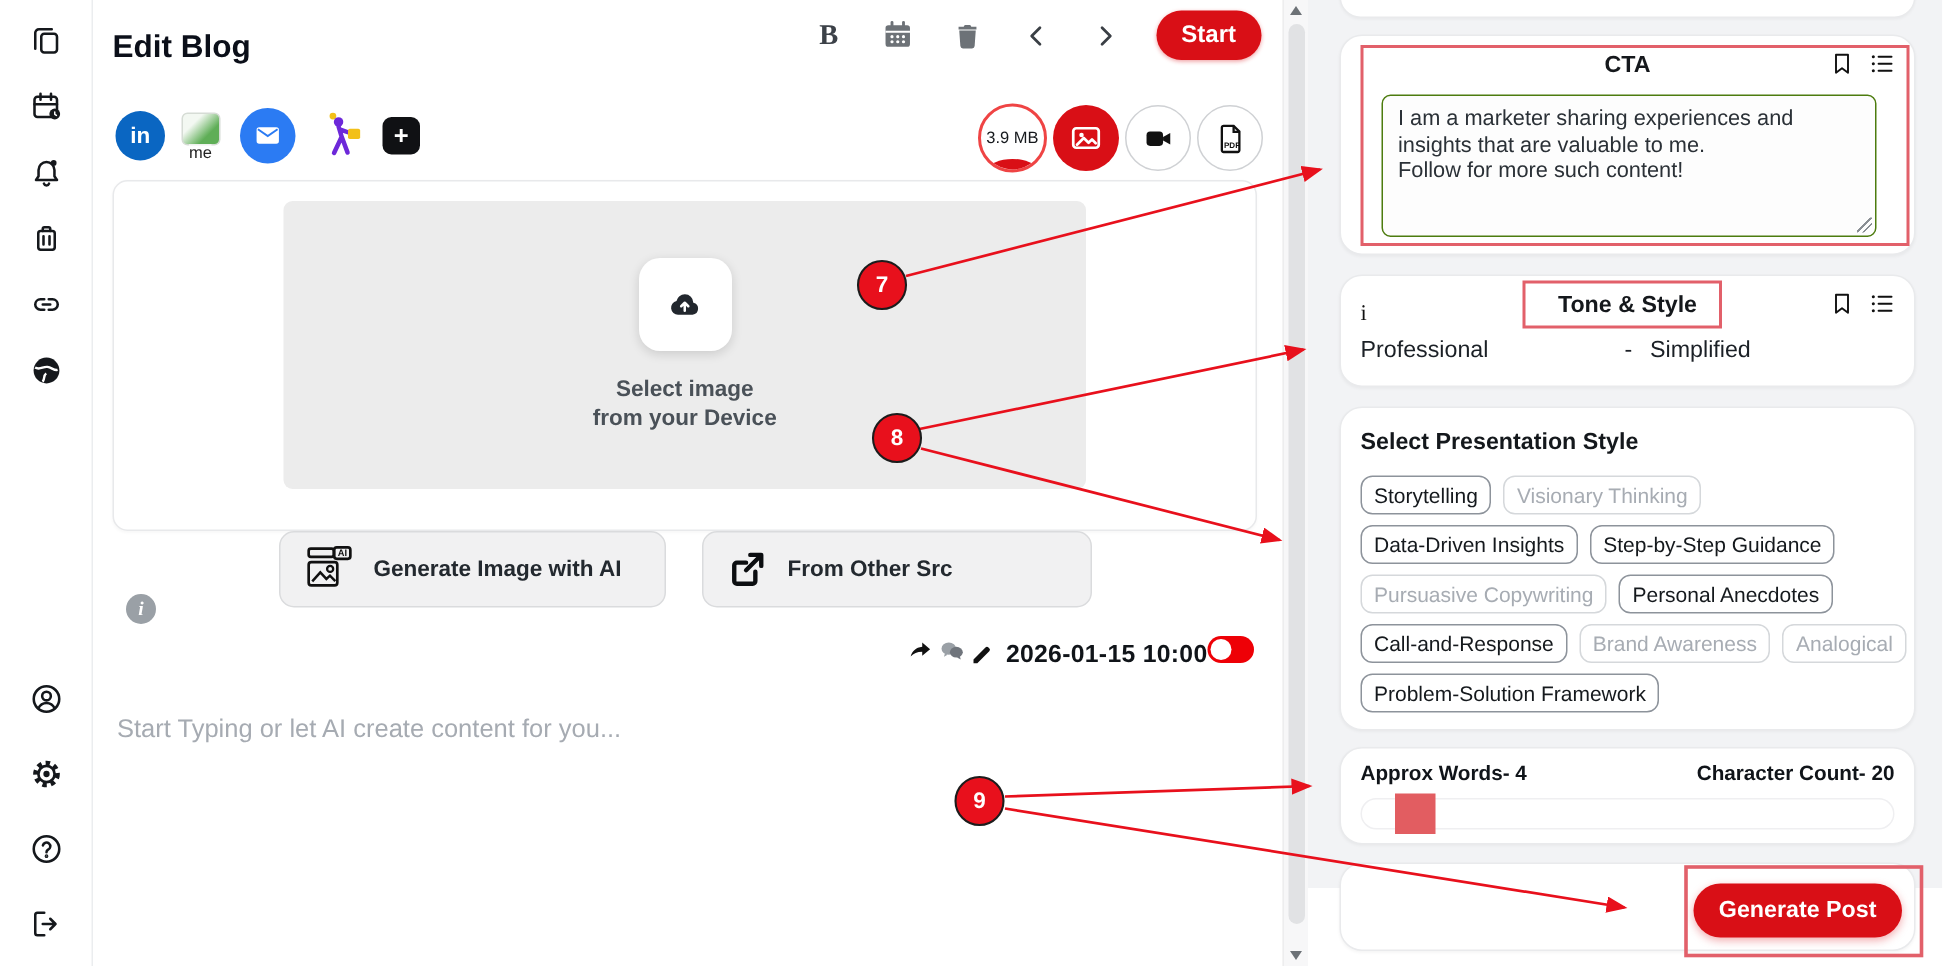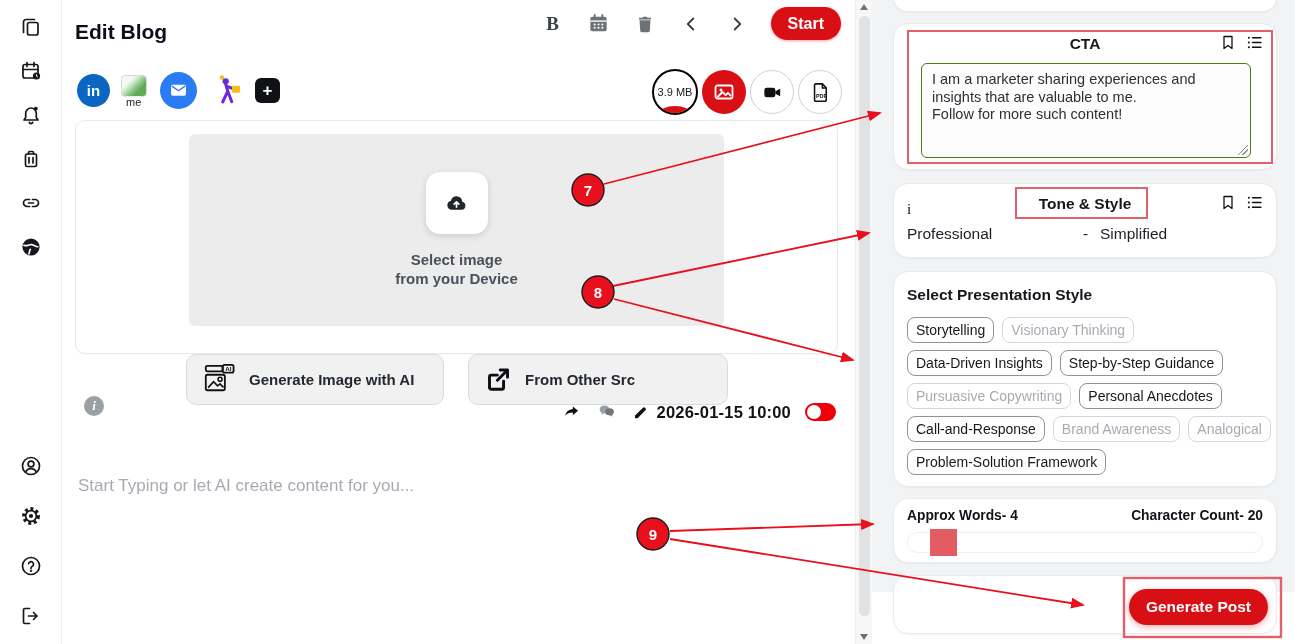--- a/index.html
+++ b/index.html
@@ -38,21 +38,21 @@
   .me-img{width:26px;height:22px;border-radius:4px;background:linear-gradient(135deg,#f3f8f2 30%,#5fae57 70%);
     border:1px solid #d6dcd5}
   .me-label{position:absolute;left:5px;bottom:-3px;font-size:11px;color:#222;background:rgba(255,255,255,.6)}
   .mail-circle{width:37px;height:37px;border-radius:50%;background:#2b7bf3;display:flex;align-items:center;
     justify-content:center;cursor:pointer}
   .person-ic{width:36px;height:36px;cursor:pointer}
   .plus-chip{width:25px;height:25px;border-radius:6px;background:#101114;color:#fff;font-size:17px;
     font-weight:700;display:flex;align-items:center;justify-content:center;cursor:pointer;line-height:1}
 
   .media-row{position:absolute;top:69px;right:13px;display:flex;align-items:center;gap:4px}
-  .size-badge{position:relative;width:46px;height:46px;border-radius:50%;border:2px solid #000000;
+  .size-badge{position:relative;width:46px;height:46px;border-radius:50%;border:2px solid #ef4444;
     background:#fff;display:flex;align-items:center;justify-content:center;font-size:11px;color:#16191d;
     overflow:hidden}
   .size-badge::after{content:"";position:absolute;left:5px;right:5px;bottom:-8px;height:15px;
     background:var(--red);border-radius:50%}
   .media-btn{width:44px;height:44px;border-radius:50%;display:flex;align-items:center;justify-content:center;
     cursor:pointer;background:#fff;border:1px solid #cfd1d4}
   .media-btn.red{background:var(--red);border:none}
 
   .editor-card{position:absolute;left:13px;top:120px;width:763px;height:234px;border:1px solid #e8e9eb;
     border-radius:10px;background:#fff;box-shadow:0 1px 2px rgba(0,0,0,.03)}
@@ -64,21 +64,21 @@
   .drop-text{font-size:15px;font-weight:700;color:#4a5158;text-align:center;line-height:19px}
   .img-btn{position:absolute;top:233px;height:51px;background:#f1f1f2;border:1px solid #dadbdd;
     border-radius:10px;display:flex;align-items:center;gap:13px;padding:0 16px;cursor:pointer;
     font-size:15px;font-weight:700;color:#23292f}
   .img-btn.ai{left:110px;width:258px}
   .img-btn.src{left:392px;width:260px}
   .info-dot{position:absolute;left:8px;top:275px;width:20px;height:20px;border-radius:50%;background:#9aa0a6;
     color:#fff;display:flex;align-items:center;justify-content:center;
     font-family:"Liberation Serif",serif;font-style:italic;font-weight:700;font-size:13px;cursor:pointer}
 
-  .date-row{position:absolute;top:400px;right:19px;display:flex;align-items:center;gap:14px;height:24px}
+  .date-row{position:absolute;top:424px;right:19px;display:flex;gap:0;height:24px}
   .date-text{font-size:16.5px;font-weight:700;color:#101419;letter-spacing:.2px}
   .edit-group{display:flex;align-items:center;gap:7px}
   .toggle{position:relative;width:31px;height:18px;border-radius:9px;background:#ee0006;cursor:pointer}
   .toggle .knob{position:absolute;left:2px;top:2px;width:14px;height:14px;border-radius:50%;background:#fff}
 
   .editor-placeholder{position:absolute;left:16px;top:476px;font-size:17px;color:#a6abb2;cursor:text}
 
   
   .scrollbar{position:absolute;left:855px;top:0;width:17px;height:644px;background:#f7f7f8;
     border-left:1px solid #ededee}

